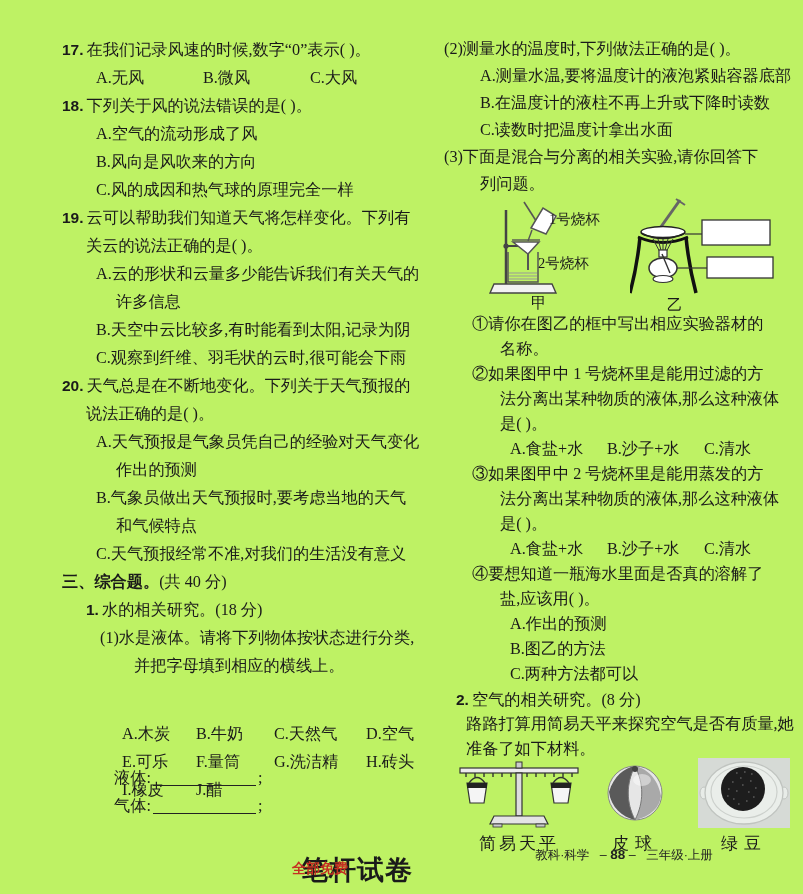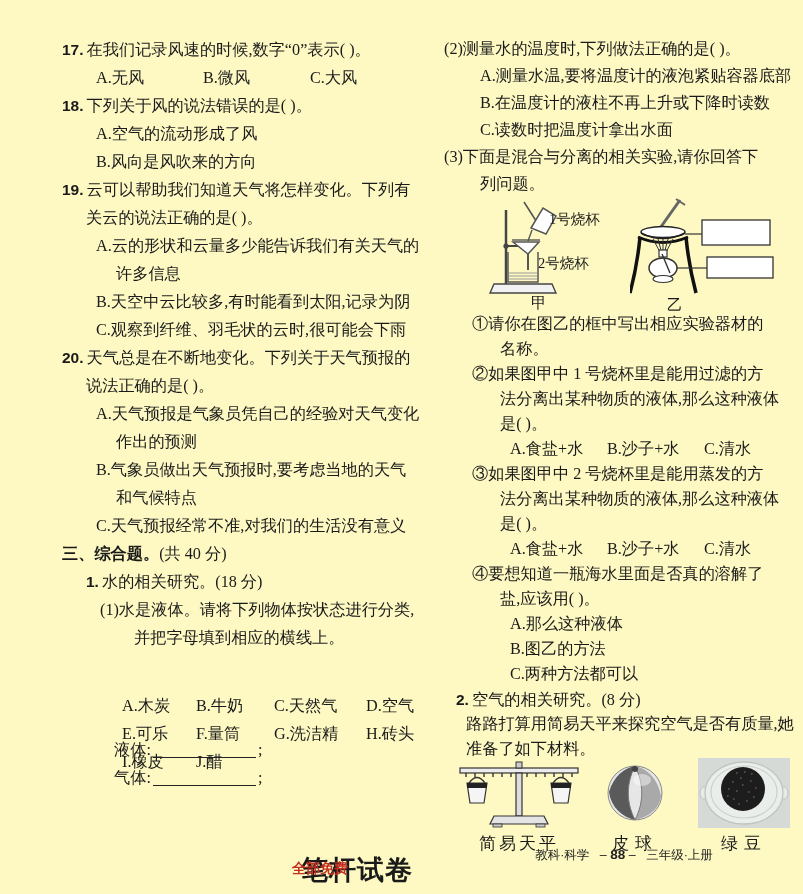--- a/index.html
+++ b/index.html
@@ -1,16 +1,16 @@
 <!DOCTYPE html>
 <html><head>
 <meta charset="utf-8">
 <style>
   html,body{margin:0;padding:0;background:#fff;}
-  .page{position:relative;width:803px;height:894px;background:#fef9c3;overflow:hidden;
+  .page{position:relative;width:803px;height:894px;background:#bef264;overflow:hidden;
         font-family:"Liberation Serif","DejaVu Serif",serif;color:#1a1a1a;}
   .col{position:absolute;font-size:16.2px;white-space:nowrap;}
   #colL{left:62px;top:36px;width:352px;}
   #colL .ln{height:28px;line-height:28px;}
   #rcg1{left:444px;top:36px;width:358px;}
   #rcg1 .ln{height:27px;line-height:27px;}
   #rcg2{left:444px;top:312px;width:358px;}
   #rcg2 .ln{height:25px;line-height:25px;}
   .qn{font-family:"Liberation Sans","DejaVu Sans",sans-serif;font-weight:700;font-size:15.5px;margin-right:3px;}
   .bold{font-weight:700;}
@@ -49,20 +49,21 @@
 <body>
 
 <div class="page">
 
   <div class="col" id="colL">
     <div class="ln"><span class="qn">17.</span><span>在我们记录风速的时候,数字“0”表示(   )。</span></div>
     <div class="ln p34 o107"><span>A.无风</span><span>B.微风</span><span>C.大风</span></div>
     <div class="ln"><span class="qn">18.</span><span>下列关于风的说法错误的是(   )。</span></div>
     <div class="ln p34">A.空气的流动形成了风</div>
     <div class="ln p34">B.风向是风吹来的方向</div>
+    <div class="ln p34">C.风的成因和热气球的原理完全一样</div>
     <div class="ln"><span class="qn">19.</span><span>云可以帮助我们知道天气将怎样变化。下列有</span></div>
     <div class="ln p24">关云的说法正确的是(   )。</div>
     <div class="ln p34">A.云的形状和云量多少能告诉我们有关天气的</div>
     <div class="ln p54">许多信息</div>
     <div class="ln p34">B.天空中云比较多,有时能看到太阳,记录为阴</div>
     <div class="ln p34">C.观察到纤维、羽毛状的云时,很可能会下雨</div>
     <div class="ln"><span class="qn">20.</span><span>天气总是在不断地变化。下列关于天气预报的</span></div>
     <div class="ln p24">说法正确的是(   )。</div>
     <div class="ln p34">A.天气预报是气象员凭自己的经验对天气变化</div>
     <div class="ln p54">作出的预测</div>
@@ -138,21 +139,21 @@
     <div class="ln p28">②如果图甲中 1 号烧杯里是能用过滤的方</div>
     <div class="ln p56">法分离出某种物质的液体,那么这种液体</div>
     <div class="ln p56">是(   )。</div>
     <div class="ln p66 o97"><span>A.食盐+水</span><span>B.沙子+水</span><span>C.清水</span></div>
     <div class="ln p28">③如果图甲中 2 号烧杯里是能用蒸发的方</div>
     <div class="ln p56">法分离出某种物质的液体,那么这种液体</div>
     <div class="ln p56">是(   )。</div>
     <div class="ln p66 o97"><span>A.食盐+水</span><span>B.沙子+水</span><span>C.清水</span></div>
     <div class="ln p28">④要想知道一瓶海水里面是否真的溶解了</div>
     <div class="ln p56">盐,应该用(   )。</div>
-    <div class="ln p66">A.那么这种液体</div>
+    <div class="ln p66">A.作出的预测</div>
     <div class="ln p66">B.图乙的方法</div>
     <div class="ln p66">C.两种方法都可以</div>
     <div class="ln p12"><span class="qn">2.</span><span>空气的相关研究。(8 分)</span></div>
     <div class="ln p22">路路打算用简易天平来探究空气是否有质量,她</div>
     <div class="ln p22">准备了如下材料。</div>
   </div>
 
   <div id="materials">
 
     <svg id="matBalance" width="130" height="72" viewBox="0 0 130 72">

